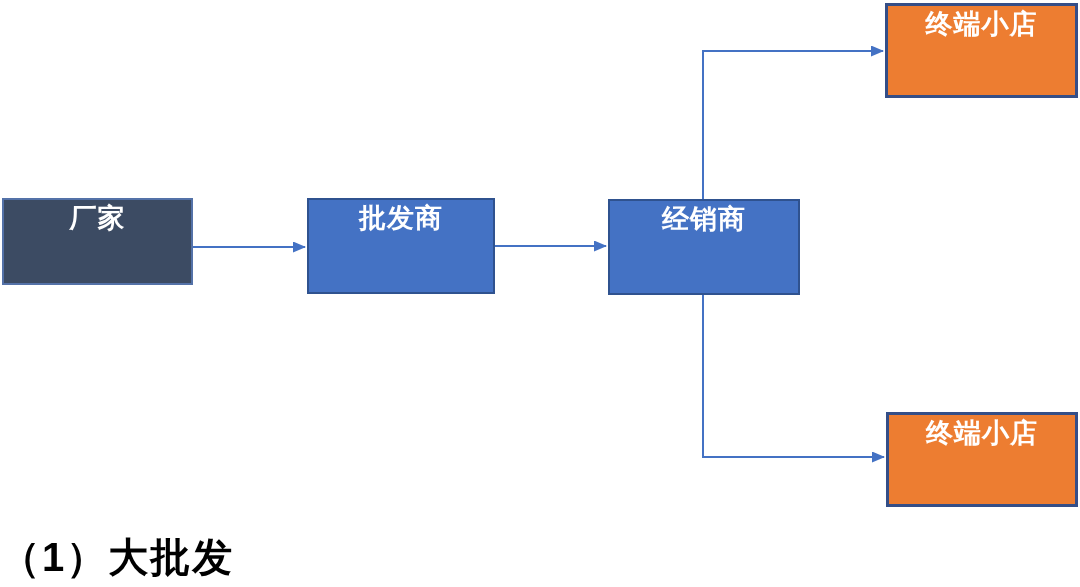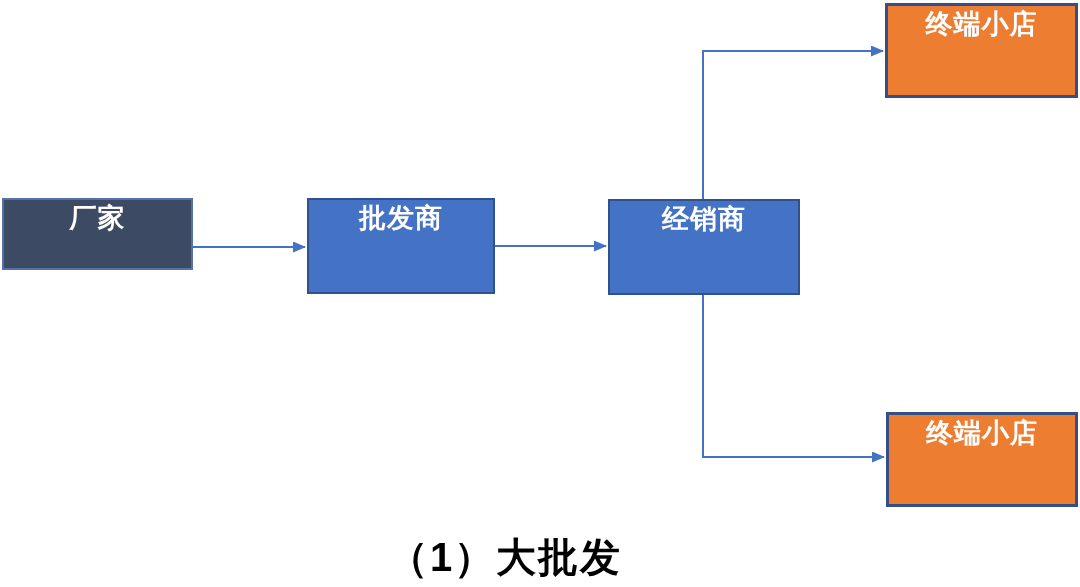--- a/index.html
+++ b/index.html
@@ -49,32 +49,32 @@
   }
   .node-blue {
     background: var(--blue-fill);
     border: 2px solid var(--blue-border);
   }
   .node-orange {
     background: var(--orange-fill);
     border: 3px solid var(--orange-border);
   }
 
-  .node-factory     { left: 2px;   top: 198px; width: 191px; height: 72px; }
+  .node-factory     { left: 2px;   top: 198px; width: 191px; height: 87px; }
   .node-wholesaler  { left: 307px; top: 198px; width: 188px; height: 96px; }
   .node-distributor { left: 608px; top: 199px; width: 192px; height: 96px; }
   .node-shop-top    { left: 885px; top: 3px;   width: 193px; height: 95px; }
   .node-shop-bottom { left: 886px; top: 412px; width: 192px; height: 95px; }
 
   .caption {
     position: absolute;
     left: 0;
     bottom: 2px;
     width: 1010px;
-    text-align: center;
+    text-align: left;
     font-size: 40px;
     font-weight: bold;
     color: var(--caption-color);
     letter-spacing: 2px;
   }
 
   .connector-line {
     stroke: var(--arrow);
     stroke-width: 2;
     fill: none;

